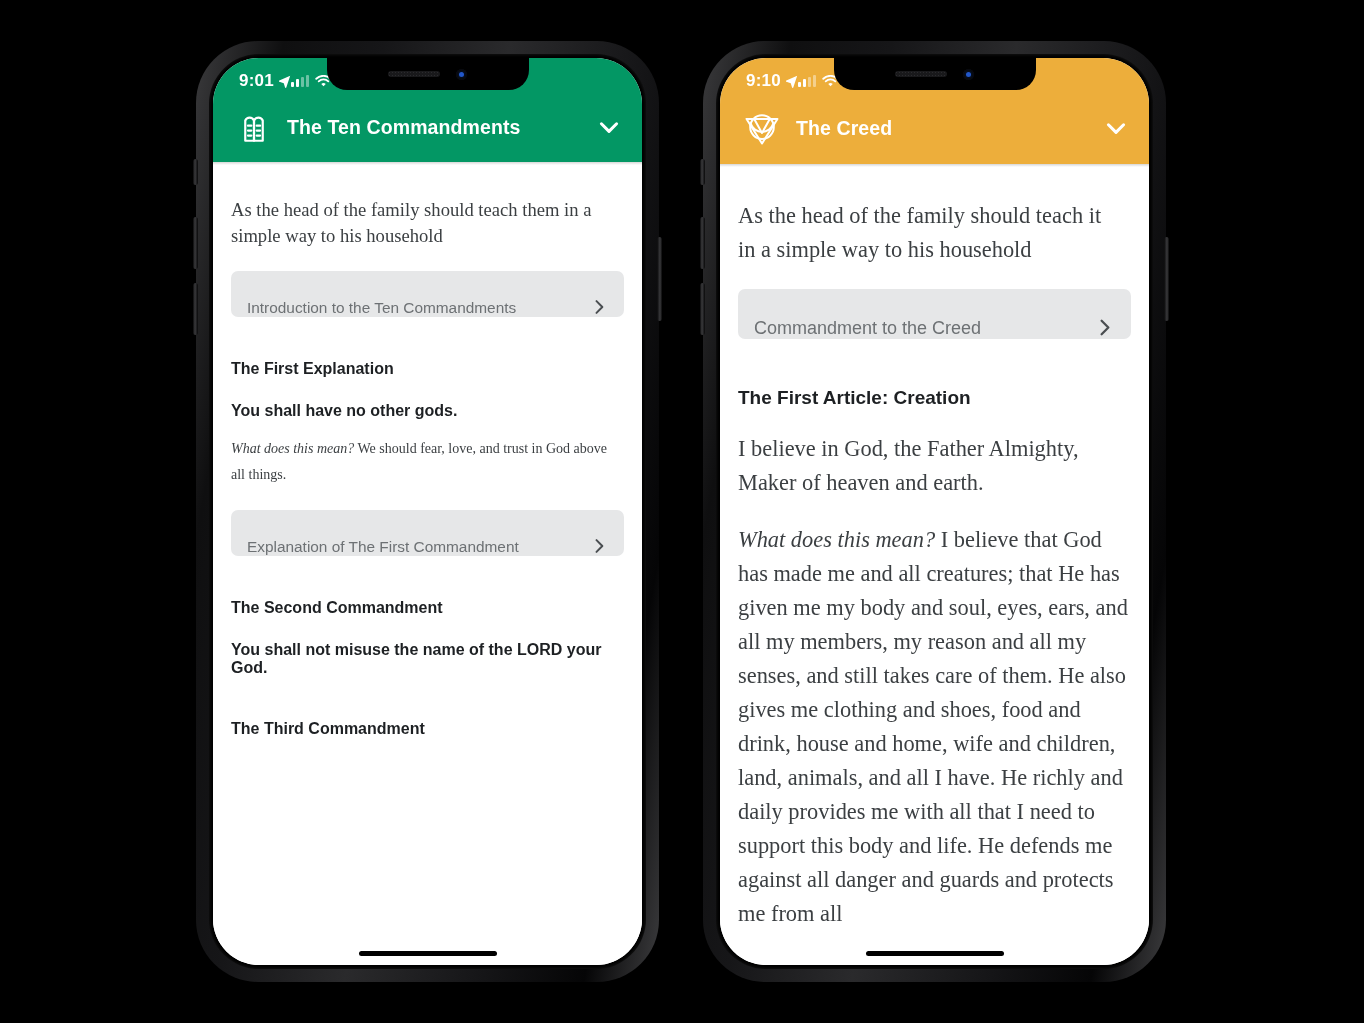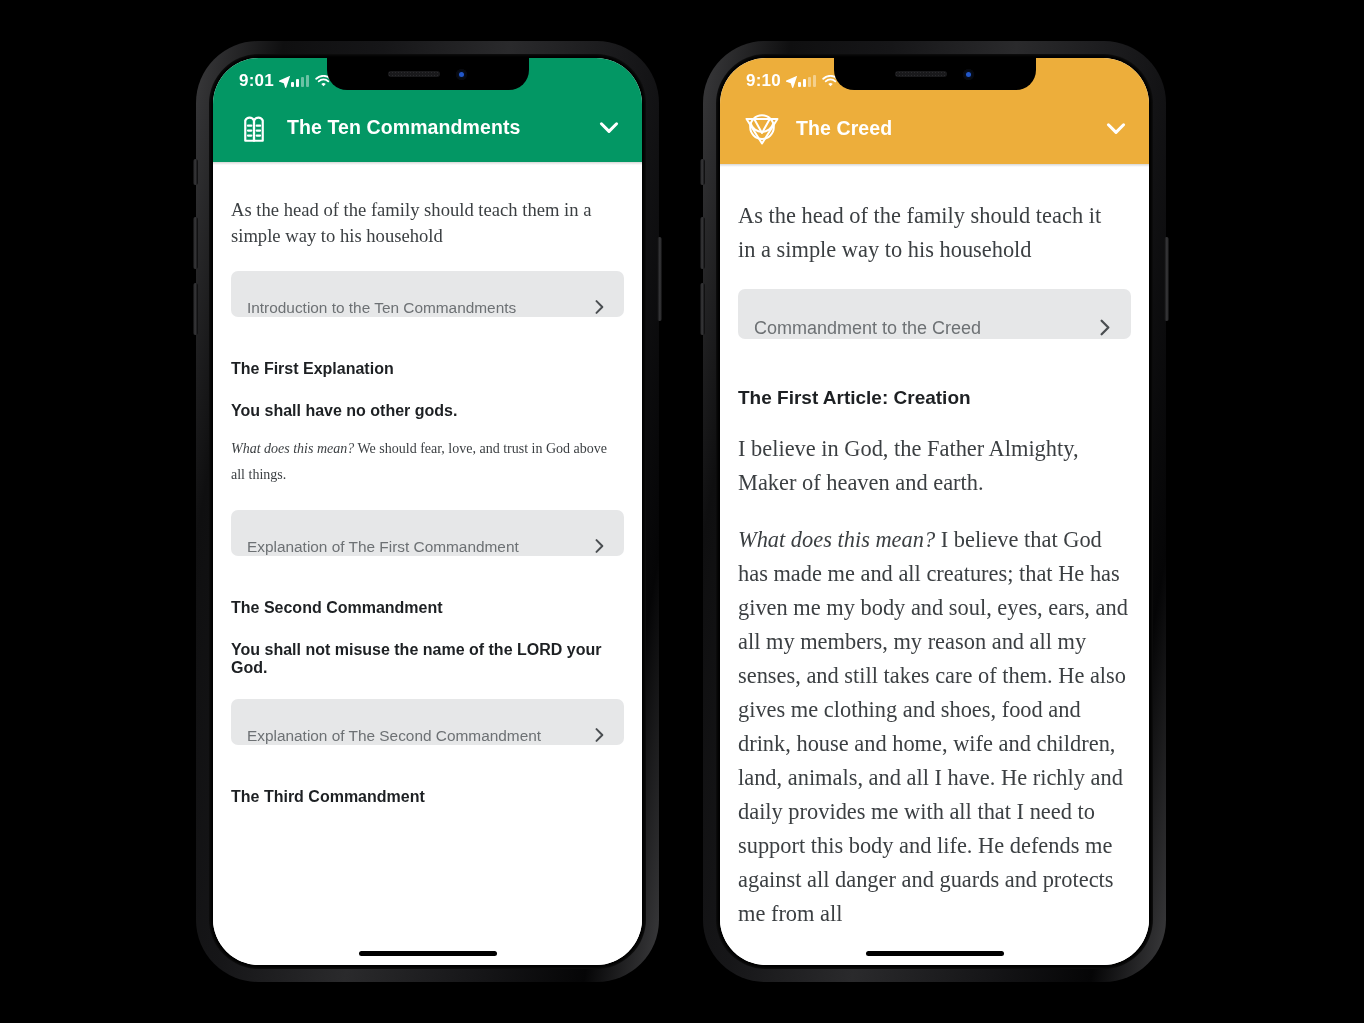--- a/index.html
+++ b/index.html
@@ -343,26 +343,20 @@
               <span class="linkbtn-label">Explanation of The First Commandment</span>
               <svg class="linkbtn-chev" width="20" height="20" viewBox="0 0 24 24">
                 <path d="M9 5l7 7-7 7" stroke="#4a4e51" stroke-width="2.4" fill="none" stroke-linecap="round" stroke-linejoin="round"></path>
               </svg>
             </div>
           </div>
 
           <div>
             <div class="sec-title">The Second Commandment</div>
             <div class="sec-text">You shall not misuse the name of the LORD your God.</div>
-            <div class="linkbtn">
-              <span class="linkbtn-label">Explanation of The Second Commandment</span>
-              <svg class="linkbtn-chev" width="20" height="20" viewBox="0 0 24 24">
-                <path d="M9 5l7 7-7 7" stroke="#4a4e51" stroke-width="2.4" fill="none" stroke-linecap="round" stroke-linejoin="round"></path>
-              </svg>
-            </div>
           </div>
 
           <div>
             <div class="sec-title">The Third Commandment</div>
           </div>
 
         </div>
 
         <div class="home-indicator"></div>
       </div>

